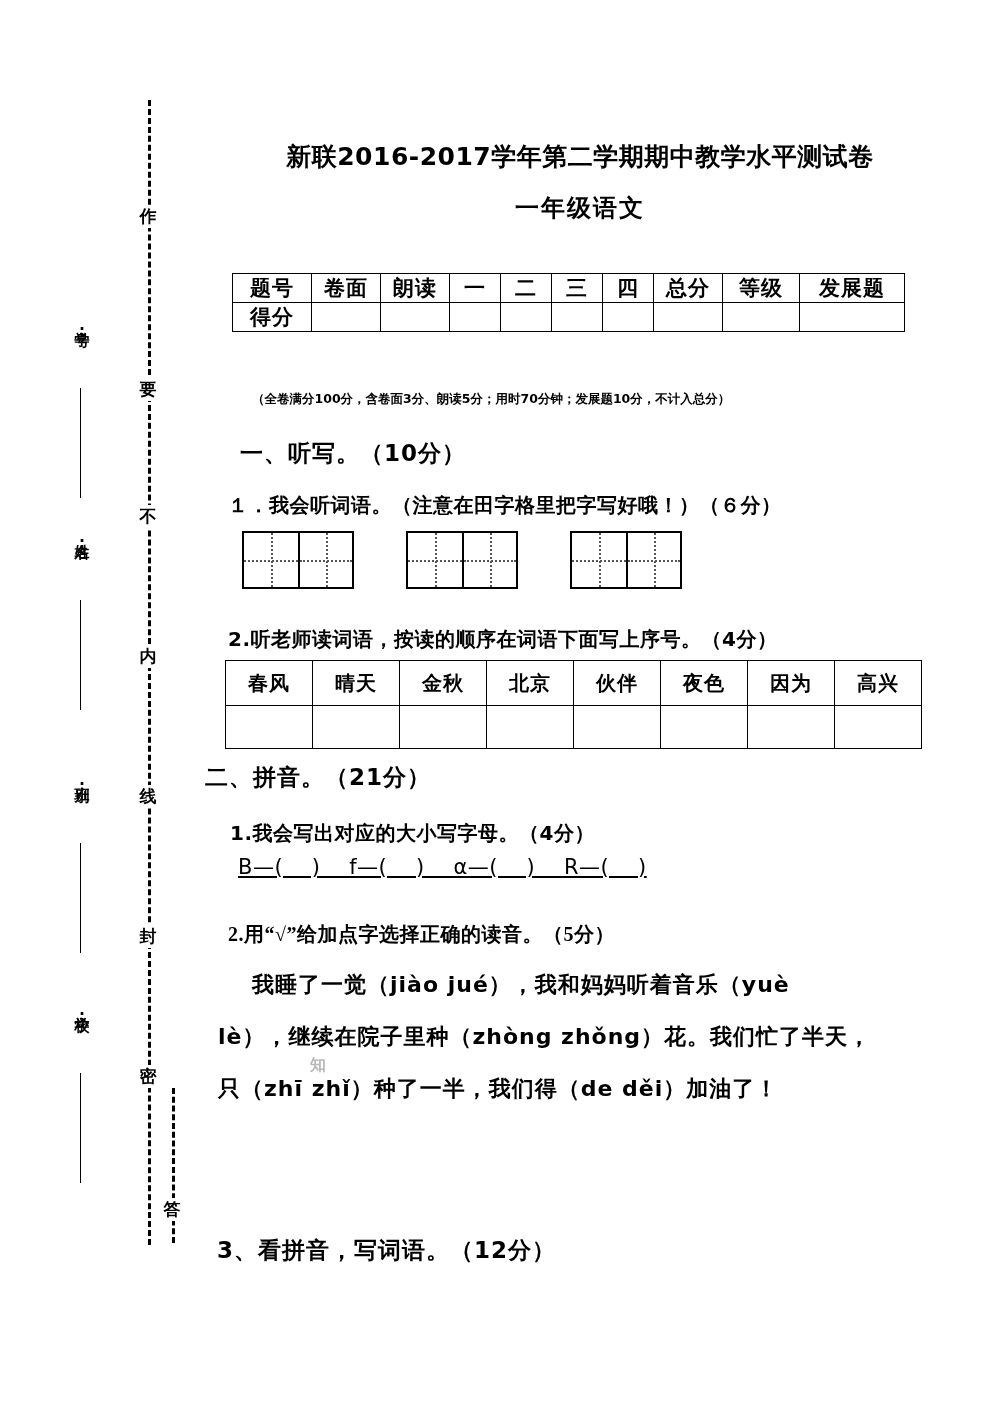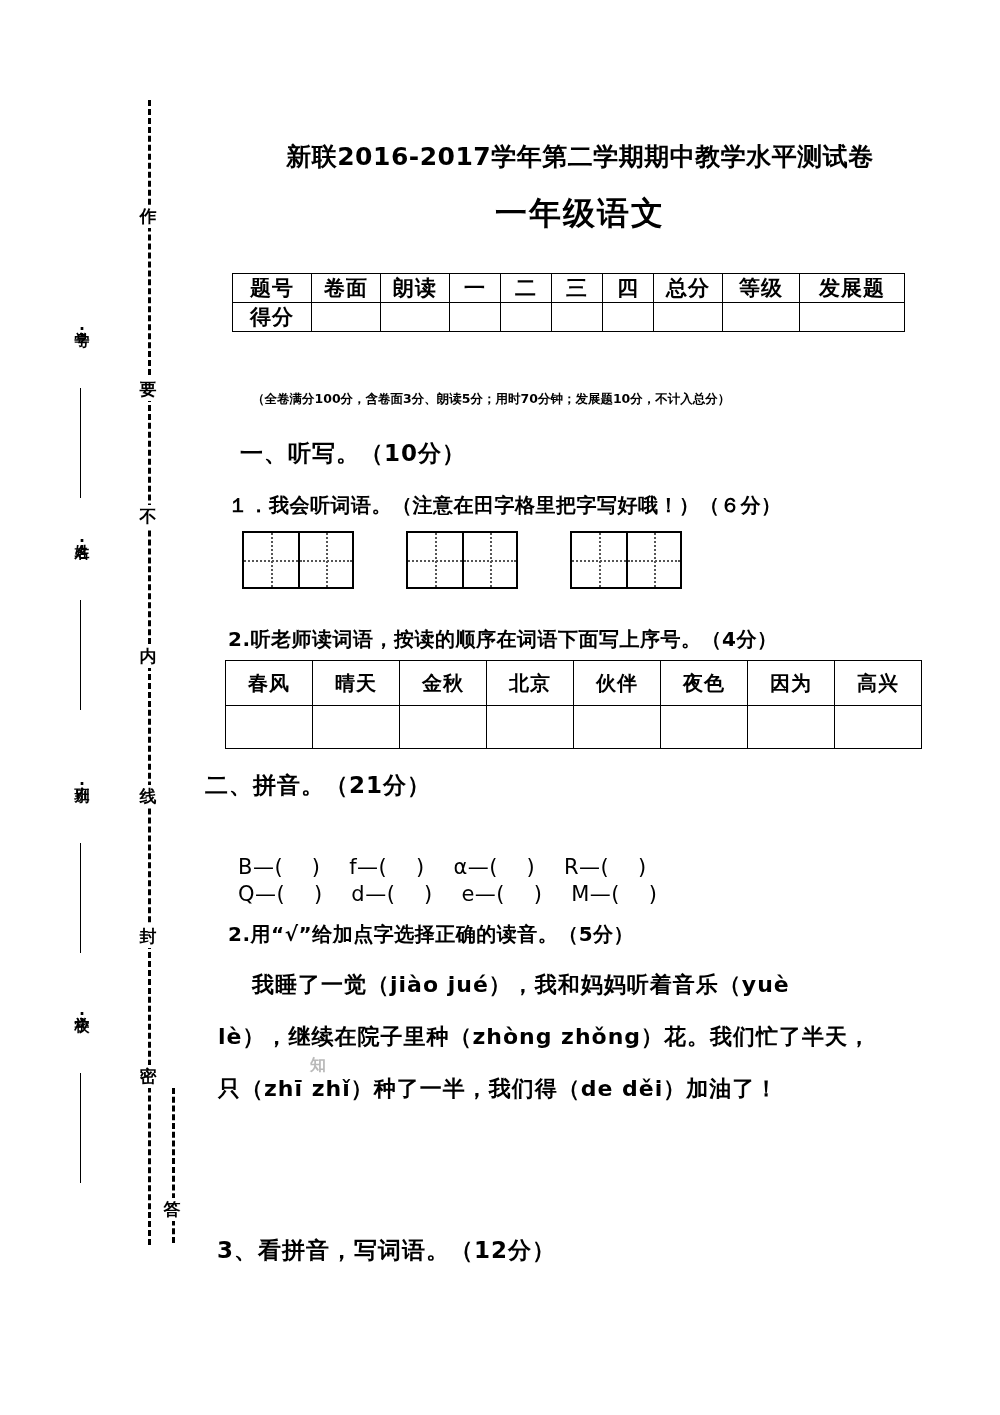--- a/index.html
+++ b/index.html
@@ -75,21 +75,21 @@
     font-size: 25px;
     font-weight: bold;
     letter-spacing: 0.5px;
   }
   .title-2 {
     position: absolute;
     top: 192px;
     left: 0;
     width: 760px;
     text-align: center;
-    font-size: 32px;
+    font-size: 24px;
     font-weight: bold;
     letter-spacing: 2px;
   }
 
   
   .score-table {
     position: absolute;
     top: 273px;
     left: 32px;
     border-collapse: collapse;
@@ -181,20 +181,21 @@
   }
   .word-table tr.r-words td { height: 42px; }
   .word-table tr.r-blank td { height: 40px; }
 
   
   .letters {
     position: absolute;
     font-size: 21px;
     letter-spacing: 0.5px;
     white-space: pre;
+    text-decoration: underline;
   }
 
   .sentence {
     position: absolute;
     font-size: 22px;
     font-weight: bold;
     letter-spacing: 1px;
     white-space: nowrap;
   }
 
@@ -312,27 +313,27 @@
         <td></td>
         <td></td>
         <td></td>
         <td></td>
         <td></td>
         <td></td>
       </tr>
     </tbody>
       </table>
 
-    <div class="sec-head" style="top:762px; left:5px;margin-top:8px;">二、拼音。（21分）</div>
-
+    <div class="sec-head" style="top:762px; left:5px;">二、拼音。（21分）</div>
+
+    <div class="q-head" style="top:820px; left:30px;">1.我会写出对应的大小写字母。（4分）</div>
 
     <div class="letters" style="top:855px; left:38px;">B—(    )    f—(    )    α—(    )    R—(    )</div>
-    <div class="letters" style="top:882px; left:38px;">Q—(    )    d—(    )    e—(    )    M—(    )</div>
-
-    <div class="q-head" style="top:921px; left:28px;">2.用“√”给加点字选择正确的读音。（5分）</div>
+
+    <div class="q-head" style="top:921px; left:28px;font-family:Liberation Serif, serif;">2.用“√”给加点字选择正确的读音。（5分）</div>
 
     <div class="sentence" style="top:970px; left:52px;">我睡了一觉（jiào  jué），我和妈妈听着音乐（yuè</div>
     <div class="sentence" style="top:1022px; left:18px;">lè），继续在院子里种（zhòng zhǒng）花。我们忙了半天，</div>
     <div class="sentence" style="top:1074px; left:18px;">只（zhī  zhǐ）种了一半，我们得（de  děi）加油了！</div>
 
     <div class="watermark" style="top:1055px; left:110px;">知</div>
 
     <div class="sec-head" style="top:1235px; left:17px;">3、看拼音，写词语。（12分）</div>
 
   </div>

